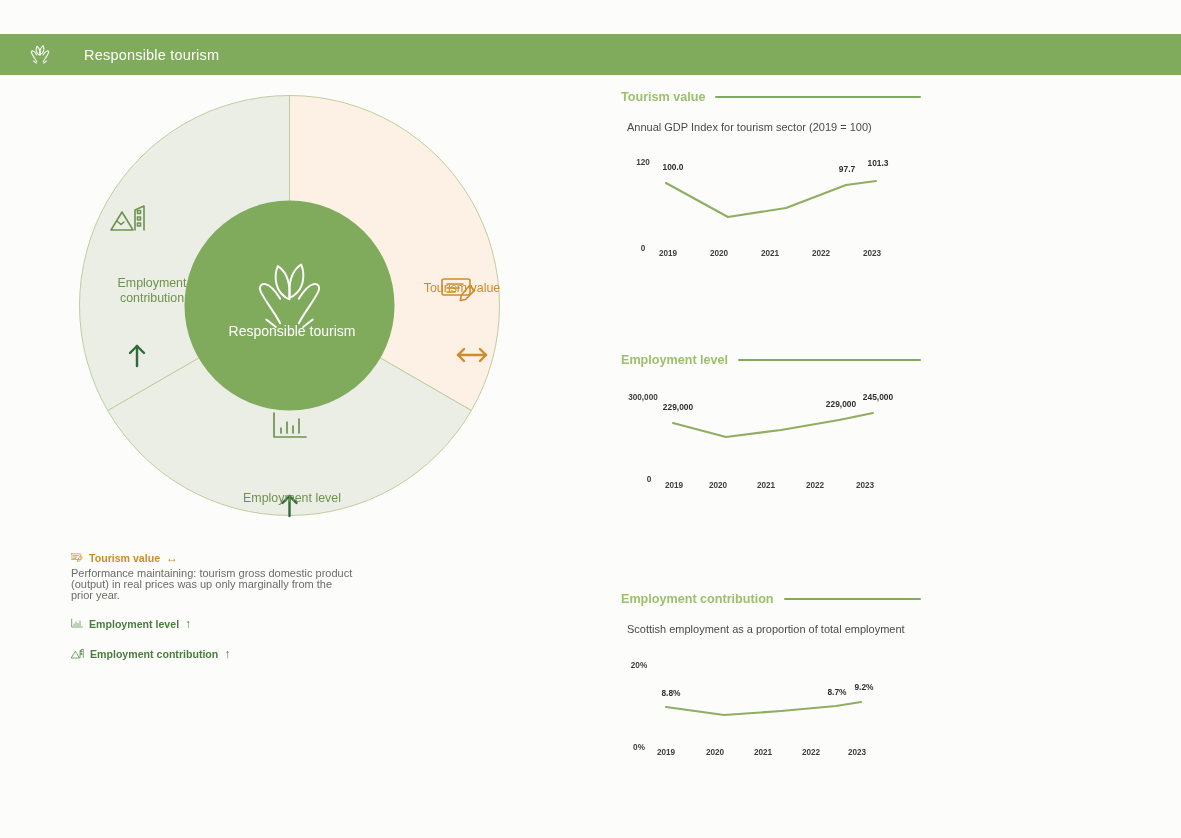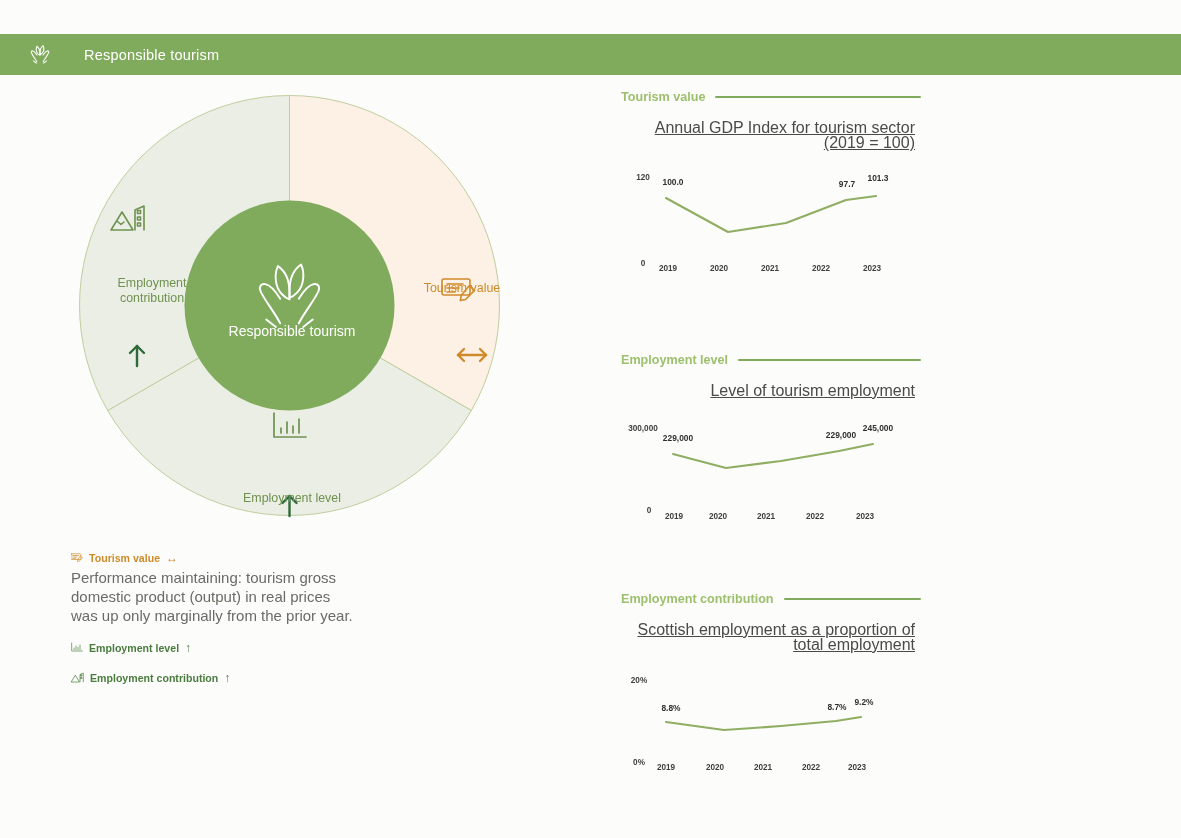--- a/index.html
+++ b/index.html
@@ -85,22 +85,22 @@
     gap: 6px;
     font-size: 10.6px;
     font-weight: 600;
     margin-bottom: 3px;
   }
   .commentary-head.tv { color: #cf8b2a; }
   .commentary-head.el, .commentary-head.ec { color: #4a7c3f; }
   .commentary-icon { flex: 0 0 auto; display: block; }
   .commentary-trend { font-size: 12px; line-height: 1; }
   .commentary-body {
-    font-size: 15px;
-    line-height: 19px;
+    font-size: 11px;
+    line-height: 11px;
     color: #6b6b66;
   }
 
   
   .panel { position: absolute; left: 621px; width: 300px; }
   #panel-tourism-value { top: 90px; }
   #panel-employment-level { top: 353px; }
   #panel-employment-contribution { top: 592px; }
 
   .panel-head {
@@ -116,26 +116,25 @@
   }
   .panel-rule {
     height: 2.5px;
     background: #80ab5c;
     flex: 1 1 auto;
     border-radius: 2px;
     min-width: 40px;
   }
   .panel-subtitle {
     margin-top: 16px;
-    font-size: 16px;
+    font-size: 11px;
     color: #4a4a46;
-    text-align: right;
+    text-align: left;
     line-height: 15px;
     padding: 0 6px;
-    text-decoration: underline;
   }
   .chart { margin-top: 8px; display: block; }
   .tick-label { font-family: "Liberation Sans", sans-serif; font-size: 8.2px; fill: #3f3f3c; font-weight: bold; }
   .point-label { font-family: "Liberation Sans", sans-serif; font-size: 8.4px; fill: #2f2f2c; font-weight: bold; }
   .series-line { fill: none; stroke: #8fae63; stroke-width: 2.1; stroke-linejoin: round; stroke-linecap: round; }
 </style>
 </head>
 <body>
 
 <div id="app-header">
@@ -303,21 +302,20 @@
     <text class="tick-label" x="200" y="113" text-anchor="middle">2022</text>
     <text class="tick-label" x="251" y="113" text-anchor="middle">2023</text>
   </svg>
 </div>
 
 <div class="panel" id="panel-employment-level">
   <div class="panel-head">
     <span class="panel-head-text">Employment level</span>
     <span class="panel-rule"></span>
   </div>
-  <div class="panel-subtitle">Level of tourism employment</div>
   <svg class="chart" width="300" height="125" viewBox="0 0 300 125">
     <text class="tick-label" x="22" y="25" text-anchor="middle">300,000</text>
     <text class="tick-label" x="28" y="107" text-anchor="middle">0</text>
 
     <polyline class="series-line" points="52,48 105,62 160,55 218,45 252,38"></polyline>
 
     <text class="point-label" x="57" y="35" text-anchor="middle">229,000</text>
     <text class="point-label" x="220" y="32" text-anchor="middle">229,000</text>
     <text class="point-label" x="257" y="25" text-anchor="middle">245,000</text>
 

